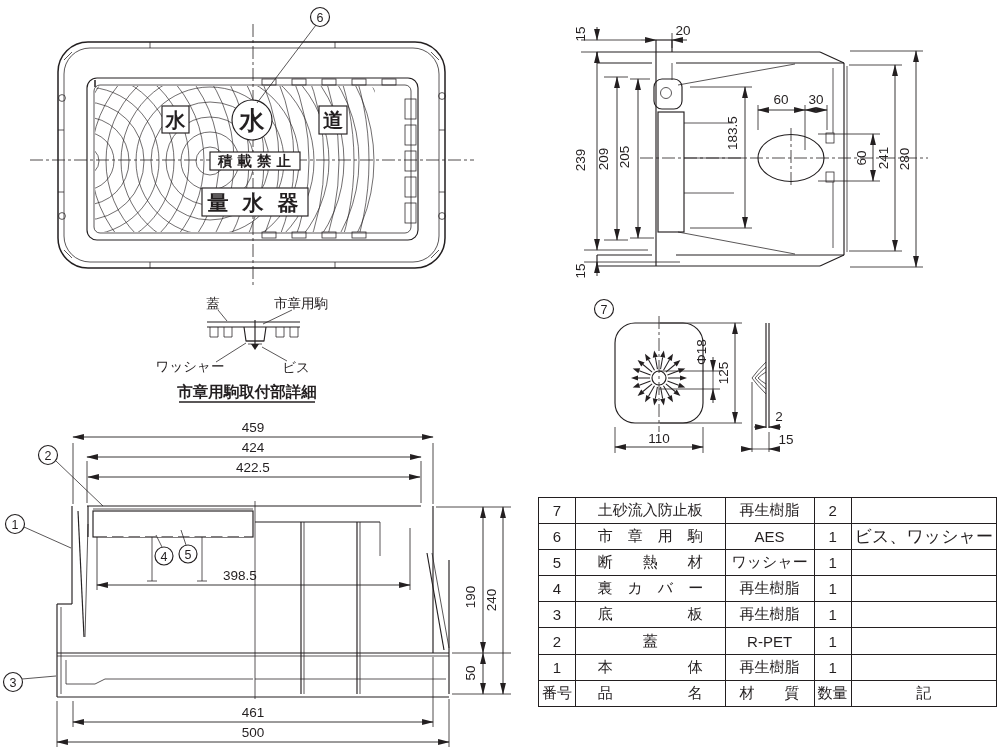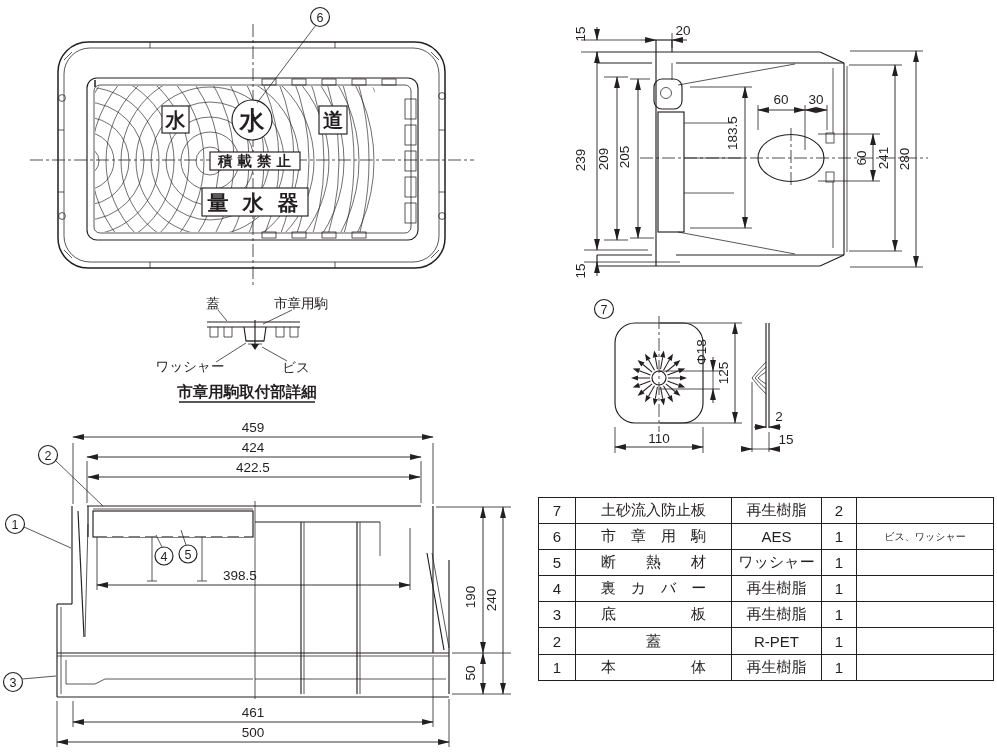--- a/index.html
+++ b/index.html
@@ -483,21 +483,21 @@
     <td>土砂流入防止板</td>
     <td>再生樹脂</td>
     <td>2</td>
     <td></td>
   </tr>
   <tr>
     <td>6</td>
     <td>市　章　用　駒</td>
     <td>AES</td>
     <td>1</td>
-    <td style="font-size:10px">ビス、ワッシャー</td>
+    <td style="font-size:17px">ビス、ワッシャー</td>
   </tr>
   <tr>
     <td>5</td>
     <td>断　　熱　　材</td>
     <td>ワッシャー</td>
     <td>1</td>
     <td></td>
   </tr>
   <tr>
     <td>4</td>
@@ -520,15 +520,22 @@
     <td>1</td>
     <td></td>
   </tr>
   <tr>
     <td>1</td>
     <td>本　　　　　体</td>
     <td>再生樹脂</td>
     <td>1</td>
     <td></td>
   </tr>
+  <tr>
+    <td>番号</td>
+    <td>品　　　　　名</td>
+    <td>材　　質</td>
+    <td>数量</td>
+    <td>記</td>
+  </tr>
 </tbody>
     </table>
 </div>
 
 </body></html>

